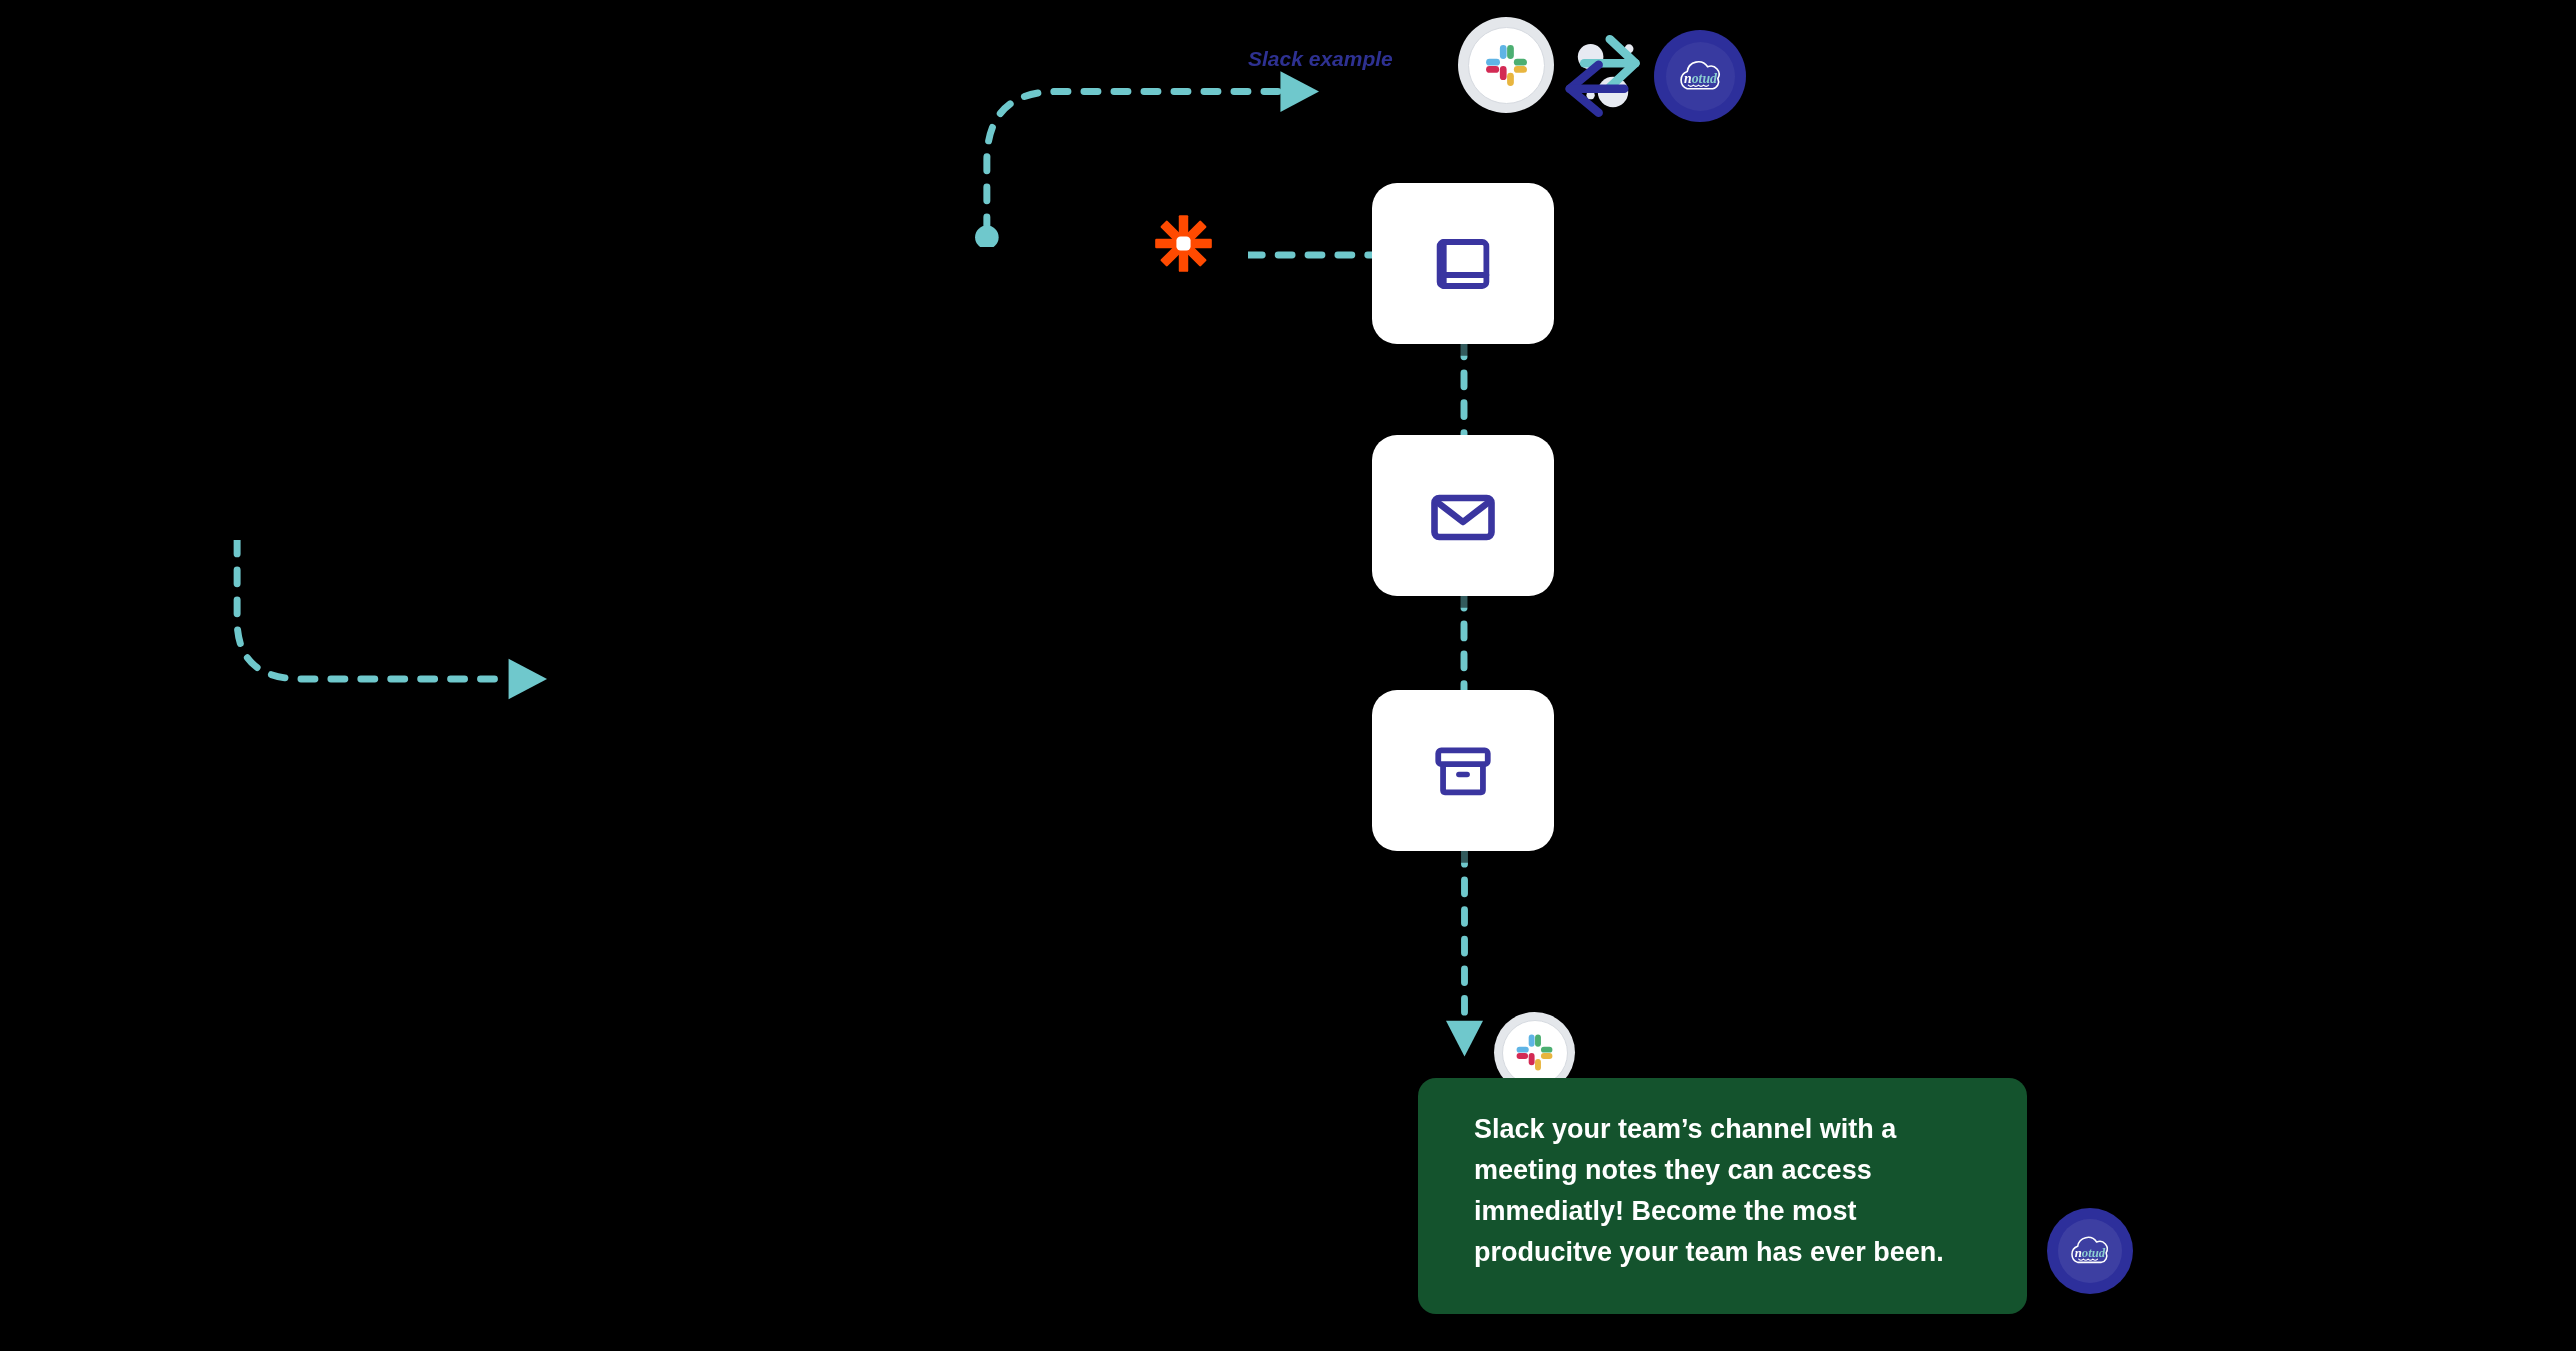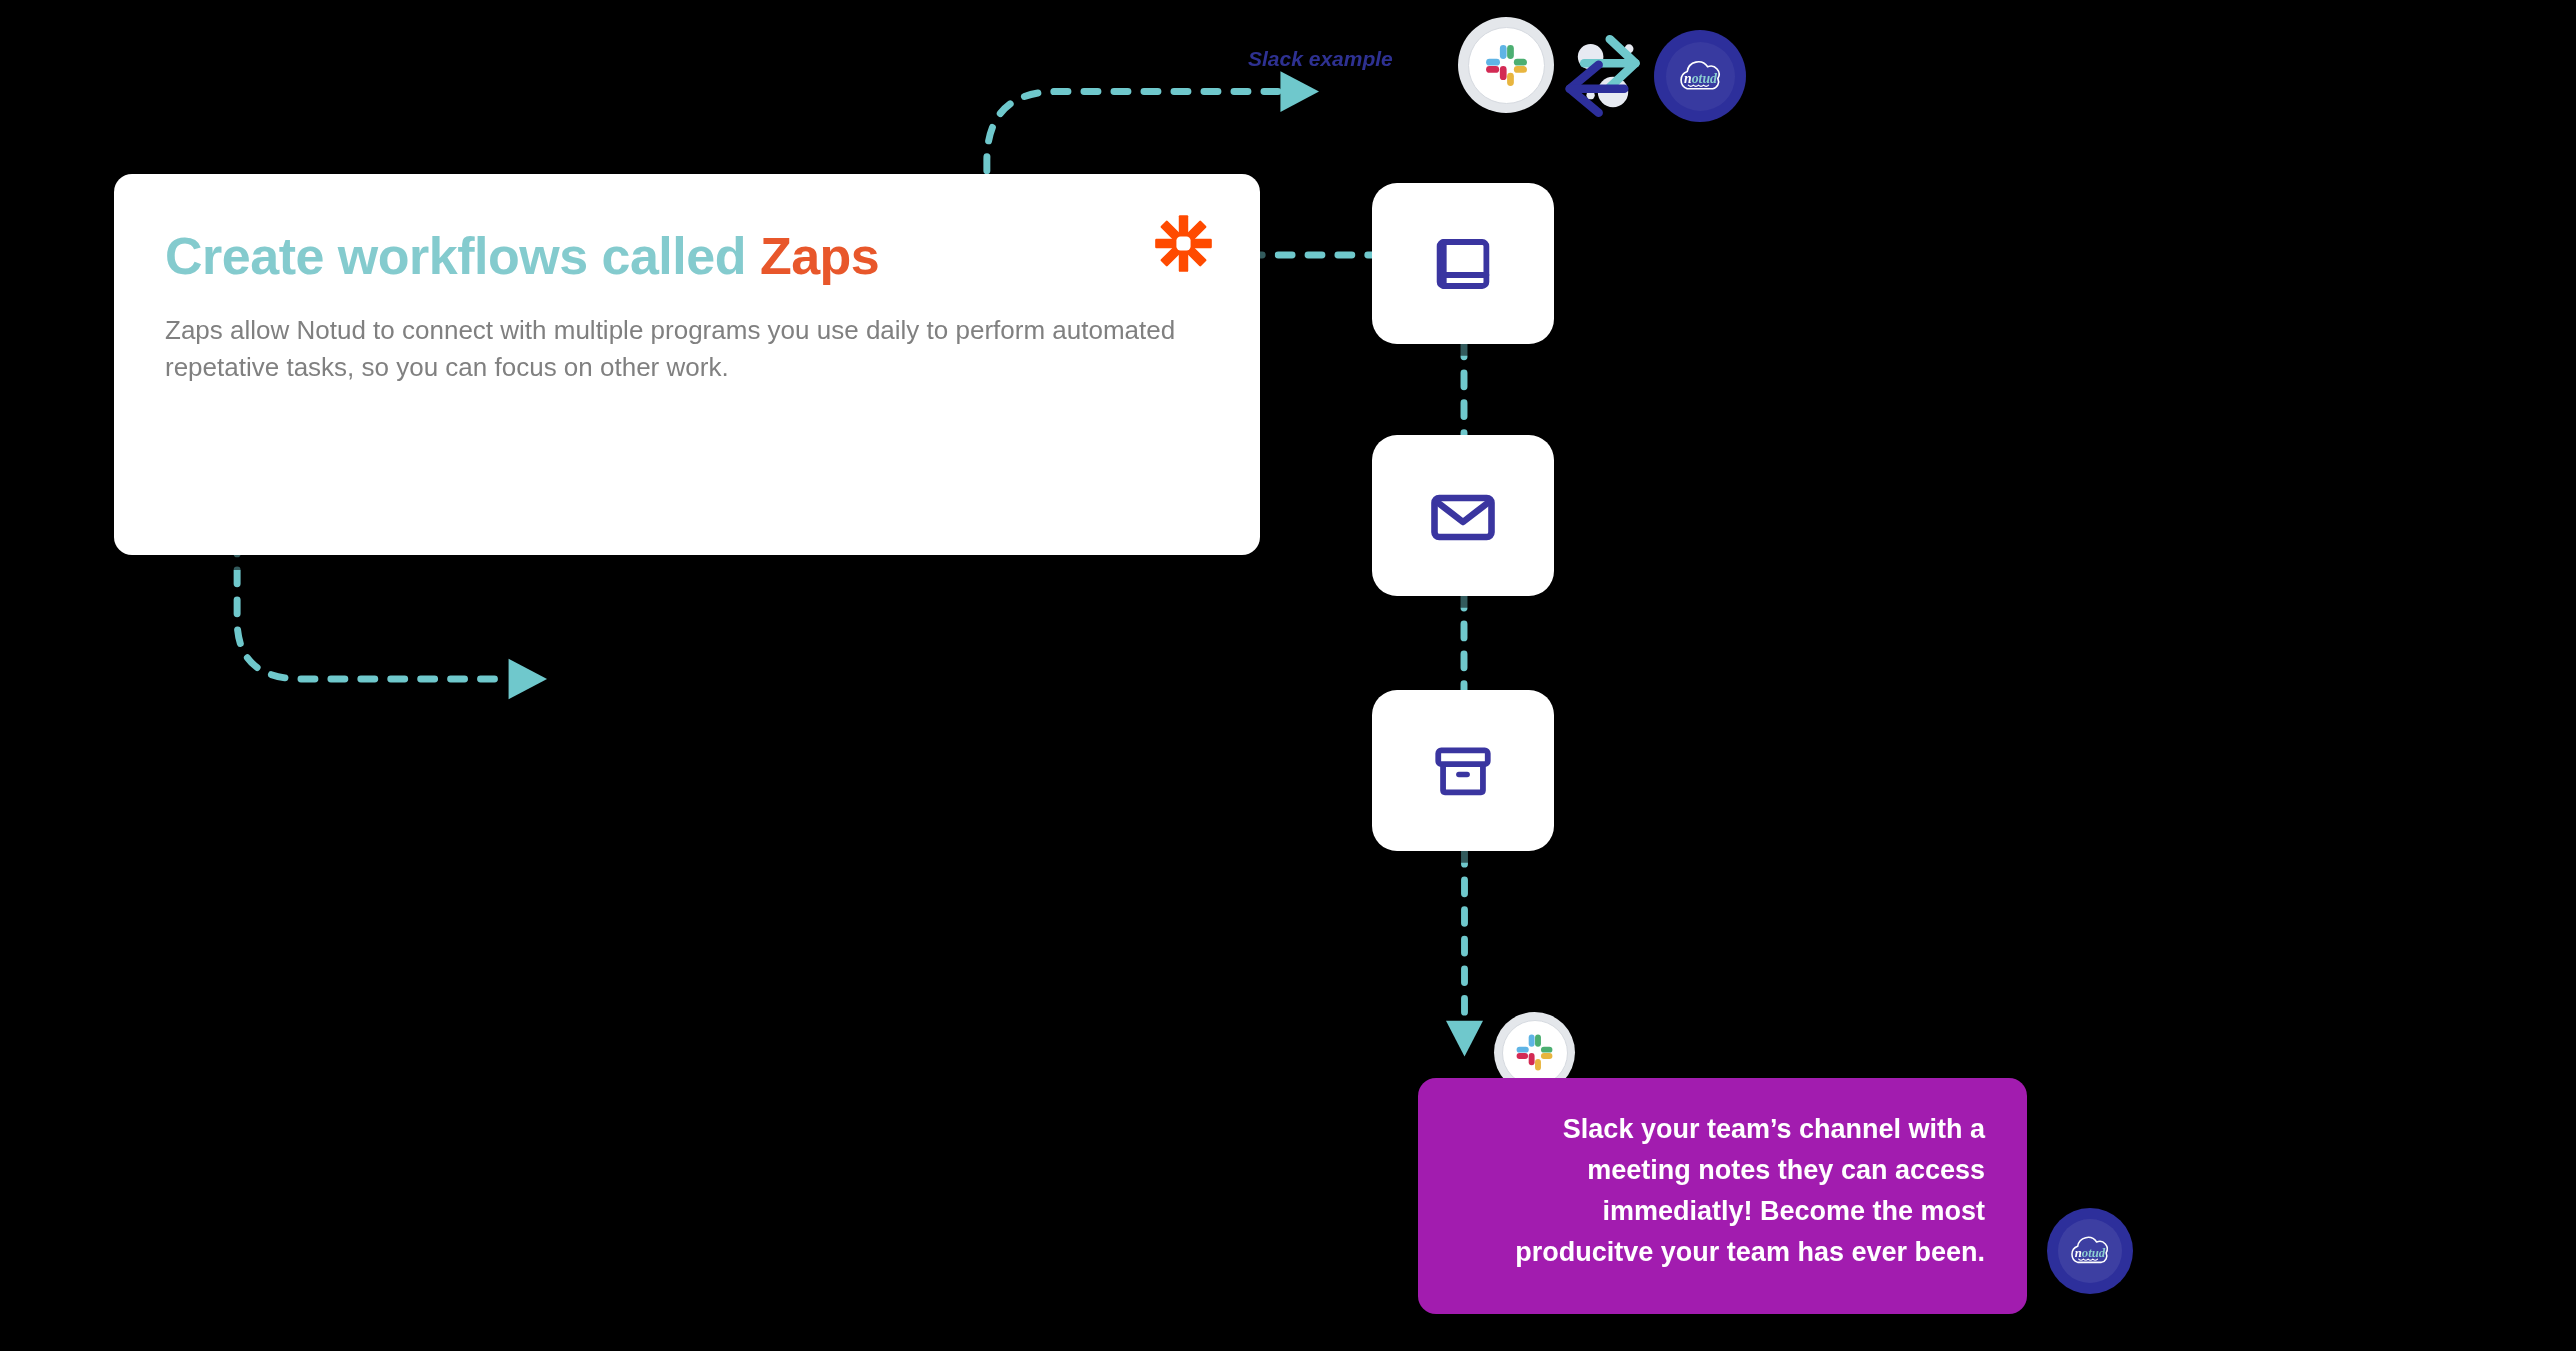--- a/index.html
+++ b/index.html
@@ -168,25 +168,24 @@
     width: 64px; height: 64px;
     border-radius: 50%;
     background: rgba(255,255,255,0.08);
   }
   .message-card {
     position: absolute;
     left: 1418px;
     top: 1078px;
     width: 609px;
     height: 236px;
-    background: #a21caf;
+    background: #14532d;
     border-radius: 18px;
     box-shadow: 13px 13px 0 0 rgba(0,0,0,0.55);
     z-index: 2;
-    text-align: right;
   }
   .message-text {
     position: absolute;
     left: 56px;
     top: 31px;
     right: 42px;
     margin: 0;
     color: #FFFFFF;
     font-size: 27px;
     font-weight: 700;
@@ -219,28 +218,20 @@
   <svg class="conn" style="left:1446px; top:849px;" width="37" height="209" viewBox="0 0 70 390">
     <line x1="35" y1="0" x2="35" y2="320" stroke="#6FC8CC" stroke-width="13" stroke-dasharray="26 30" stroke-linecap="round"></line>
     <polygon points="0,322 70,322 35,390" fill="#6FC8CC"></polygon>
   </svg>
 
   <svg class="conn" style="left:209px; top:540px;" width="348" height="171" viewBox="0 0 650 320">
     <path d="M52,0 L52,150 Q52,260 172,260 L560,260" fill="none" stroke="#6FC8CC" stroke-width="13" stroke-dasharray="26 30" stroke-linecap="round"></path>
     <polygon points="560,222 632,260 560,298" fill="#6FC8CC"></polygon>
   </svg>
 
-  <div class="main-card">
-    <div class="main-card-inner">
-      <h1 class="headline">
-        <span class="hl-teal">Create workflows called </span><span class="hl-orange">Zaps</span>
-      </h1>
-      <p class="body-copy">Zaps allow Notud to connect with multiple programs you use daily  to perform automated repetative tasks, so you can focus on other work.</p>
-    </div>
-  </div>
 
   <svg class="zapier-mark" viewBox="0 0 100 100">
     <g fill="#FF4A00">
       <rect x="42" y="2" width="16" height="96" rx="2"></rect>
       <rect x="2" y="42" width="96" height="16" rx="2"></rect>
       <rect x="42" y="2" width="16" height="96" rx="2" transform="rotate(45 50 50)"></rect>
       <rect x="2" y="42" width="96" height="16" rx="2" transform="rotate(45 50 50)"></rect>
     </g>
     <rect x="38" y="38" width="24" height="24" rx="7" fill="#FFFFFF"></rect>
   </svg>

